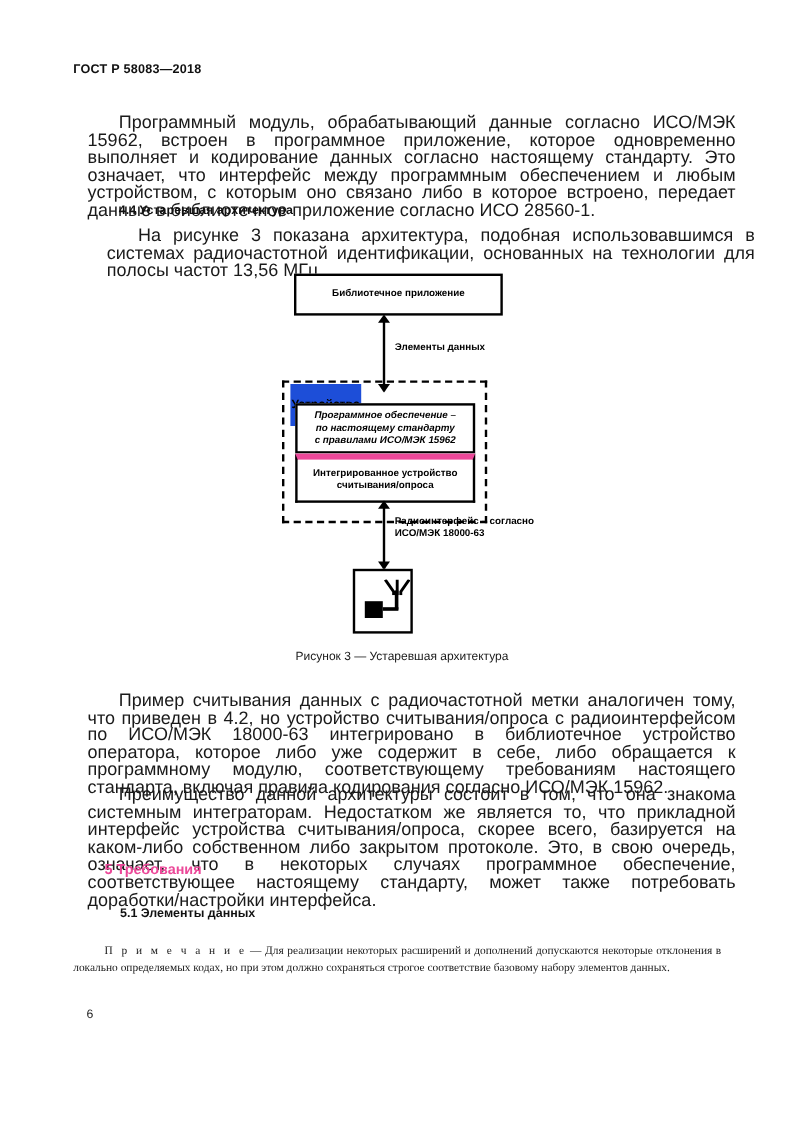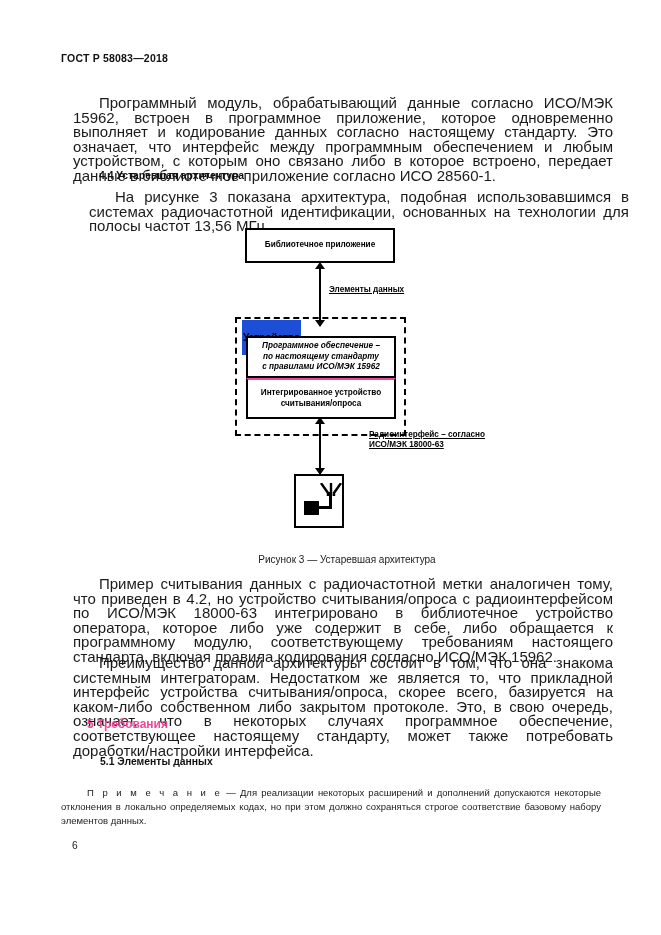--- a/index.html
+++ b/index.html
@@ -64,21 +64,21 @@
     text-align: justify;
     margin: 0;
     color: #1a1a1a;
   }
   .note .lbl {
     letter-spacing: 2.2px;
   }
   .caption {
     font-size: 10px;
     text-align: center;
-    margin: 16px;
+    margin: 4px;
     color: #1a1a1a;
   }
   .page-number {
     position: absolute;
     left: 72px;
     top: 840px;
     font-size: 10.2px;
     color: #1a1a1a;
   }
 
@@ -112,21 +112,21 @@
     text-align: center;
   }
   .dbox .dtext {
     font-size: 8.2px;
     font-weight: bold;
     line-height: 10.5px;
     color: #000;
     padding: 0 4px;
   }
   #box-library {
-    left: 184px; top: 10px; width: 150px; height: 35px; align-items: center;
+    left: 184px; top: 10px; width: 174px; height: 35px; align-items: center;
   }
   #box-device-dashed {
     position: absolute;
     left: 174px; top: 99px; width: 171px; height: 119px;
     border: 2px dashed #000;
     box-sizing: border-box;
     background: transparent;
   }
   #label-device {
     position: absolute;
@@ -135,21 +135,21 @@
     font-weight: bold;
     color: #000;
     background: #1d4ed8;
     padding: 12px 1px;
   }
   #box-software {
     left: 185px; top: 118px; width: 150px; height: 42px; font-style: italic;
   }
   #box-reader {
     left: 185px; top: 160px; width: 150px; height: 41px;
-    border-top: 2px solid #ec4899;
+    border-top: 5px solid #ec4899;
   }
   #box-tag {
     left: 233px; top: 256px; width: 50px; height: 54px;
   }
 
   
   .arrow-line {
     position: absolute;
     width: 2px;
     background: #000;
@@ -171,24 +171,23 @@
   #arrow2-up   { left: 254px; top: 199px; }
   #arrow2-down { left: 254px; top: 250px; }
 
   .arrow-label {
     position: absolute;
     font-size: 8.2px;
     font-weight: bold;
     line-height: 10px;
     color: #000;
     white-space: pre-line;
-    text-decoration: underline;
   }
   #label-data  { left: 268px; top: 67px; }
-  #label-radio { left: 268px; top: 212px; margin-left: 40px; }
+  #label-radio { left: 268px; top: 212px; }
 
   
   .tag-glyph { position: absolute; }
   #tag-chip {
     left: 243px; top: 283px;
     width: 15px; height: 14px;
     background: #000;
   }
   #tag-wire-h {
     left: 258px; top: 288px;
@@ -265,19 +264,19 @@
 
   <p id="p-ex" class="para indent">Пример считывания данных с радиочастотной метки аналогичен тому, что приведен в 4.2, но устройство считывания/опроса с радиоинтерфейсом по ИСО/МЭК 18000-63 интегрировано в библиотечное устройство оператора, которое либо уже содержит в себе, либо обращается к программному модулю, соответствующему требованиям настоящего стандарта, включая правила кодирования согласно ИСО/МЭК 15962.</p>
 
   <p id="p-adv" class="para indent">Преимущество данной архитектуры состоит в том, что она знакома системным интеграторам. Недостатком же является то, что прикладной интерфейс устройства считывания/опроса, скорее всего, базируется на каком-либо собственном либо закрытом протоколе. Это, в свою очередь, означает, что в некоторых случаях программное обеспечение, соответствующее настоящему стандарту, может также потребовать доработки/настройки интерфейса.</p>
 
   <div id="h-5" class="h2">5  Требования</div>
 
   <div id="h-51" class="h3">5.1 Элементы данных</div>
 
 
-  <p id="p-note" class="note" style="text-indent: 26px;">
+  <p id="p-note" class="note" style="text-indent: 26px; font-family: Liberation Serif, serif;">
     <span class="lbl">П р и м е ч а н и е</span><span> —  Для реализации некоторых расширений и дополнений допускаются некоторые отклонения в локально определяемых кодах, но при этом должно сохраняться строгое соответствие базовому набору элементов данных.</span>
   </p>
 
   <div class="page-number">6</div>
 
 </div>
 
 </body></html>

